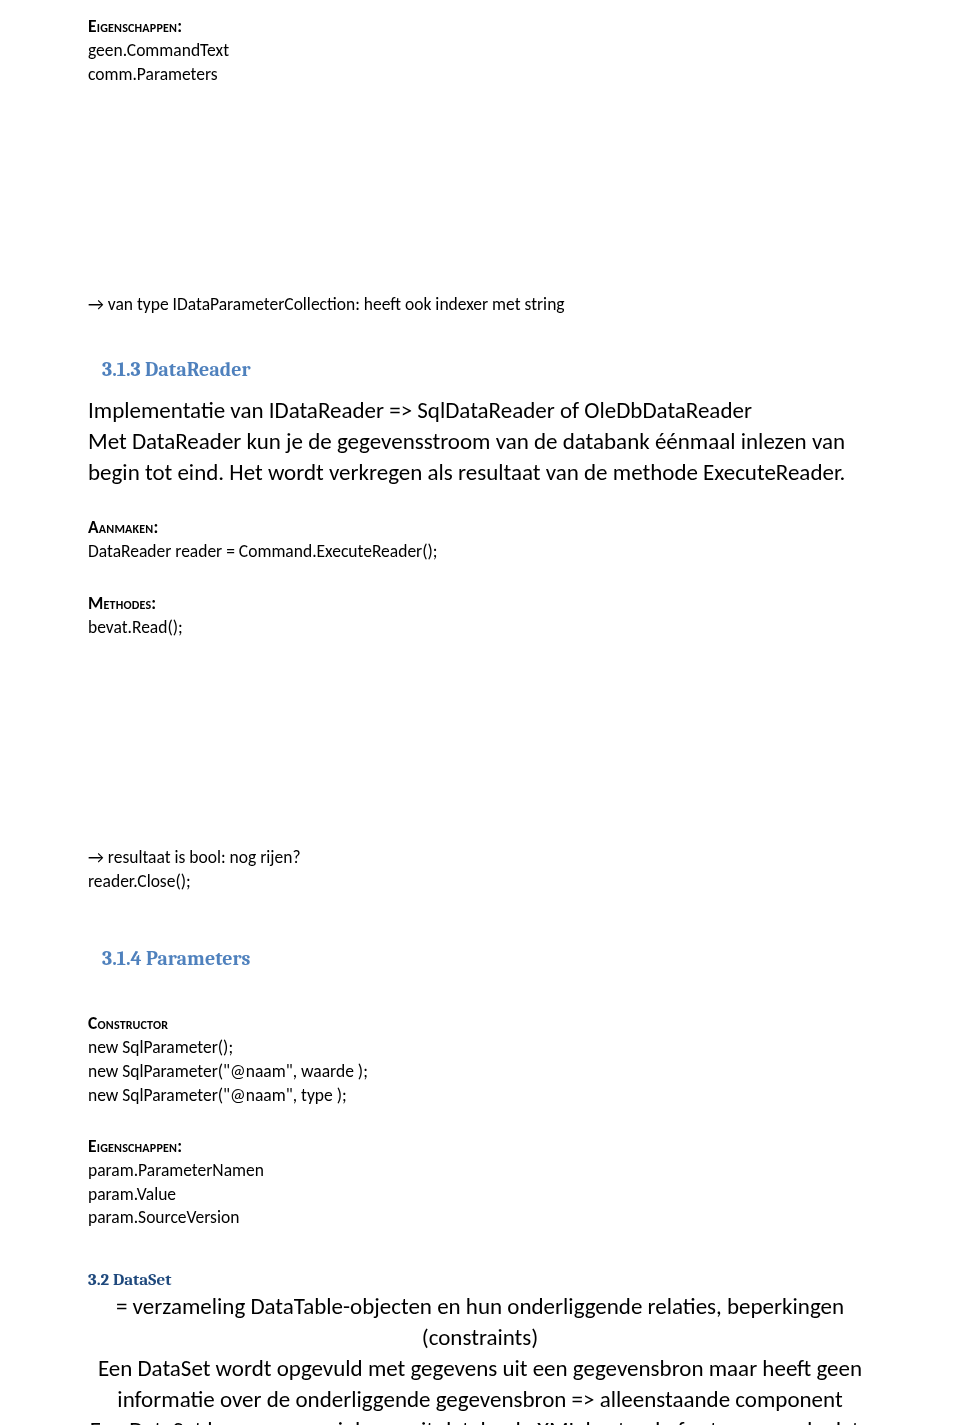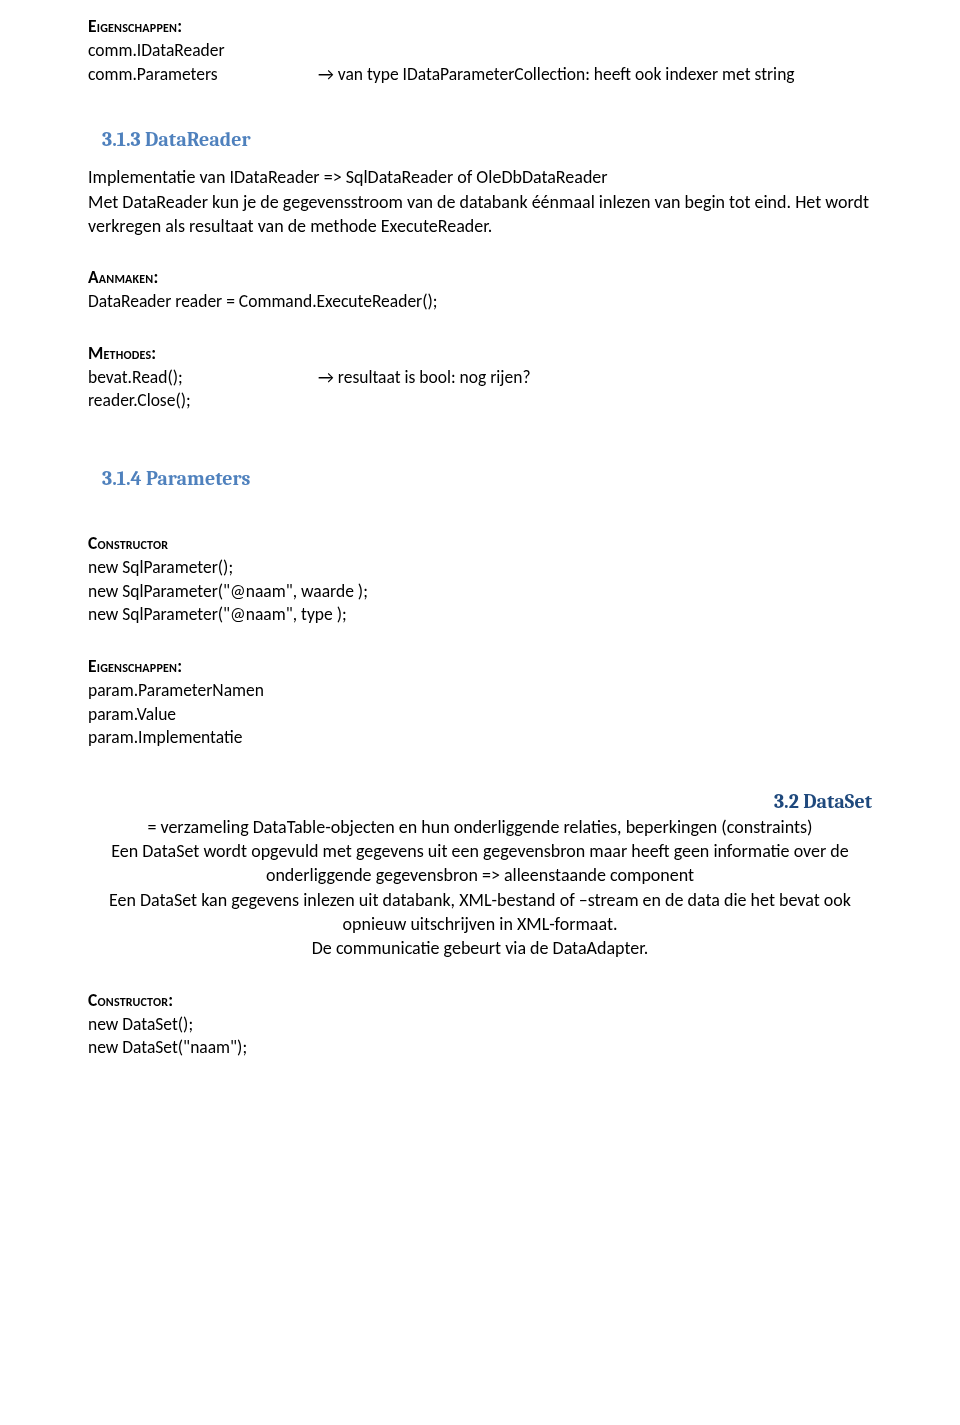--- a/index.html
+++ b/index.html
@@ -22,58 +22,58 @@
     margin: 0 0 2px 0;
     letter-spacing: 0.2px;
   }
   .body-line {
     font-size: 17.5px;
     line-height: 1.35;
     margin: 0;
   }
   .two-col {
     display: flex;
+    flex-direction: column;
   }
   .two-col .c1 {
     width: 230px;
     flex: 0 0 230px;
   }
   .two-col .c2 {
     flex: 1;
   }
   .heading-blue {
     color: #4F81BD;
     font-family: Cambria, "Times New Roman", serif;
     font-weight: bold;
     font-size: 20px;
     margin: 14px;
   }
   .heading-navy {
     color: #1F497D;
     font-family: Cambria, "Times New Roman", serif;
     font-weight: bold;
-    font-size: 20px;
+    font-size: 17px;
     margin: 0;
-    text-align: right;
   }
   .gap-md { height: 28px; }
   .gap-lg { height: 40px; }
   .para {
-    font-size: 18px;
+    font-size: 23px;
     line-height: 1.35;
     margin: 2px 0 0 0;
   }
 </style>
 </head>
 <body>
 
 <div class="page">
 
   <p class="section-label">Eigenschappen:</p>
-  <p class="body-line">comm.IDataReader</p>
+  <p class="body-line">geen.CommandText</p>
   <div class="two-col">
     <p class="body-line c1">comm.Parameters</p>
     <p class="body-line c2">→ van type IDataParameterCollection: heeft ook indexer met string</p>
   </div>
 
   <div class="gap-md"></div>
 
   <h3 class="heading-blue">3.1.3 DataReader</h3>
   <p class="para" style="white-space: pre-line;">Implementatie van IDataReader =&gt; SqlDataReader of OleDbDataReader
 Met DataReader kun je de gegevensstroom van de databank éénmaal inlezen van begin tot eind. Het wordt verkregen als resultaat van de methode ExecuteReader.</p>
@@ -101,21 +101,21 @@
   <p class="section-label">Constructor</p>
   <p class="body-line">new SqlParameter();</p>
   <p class="body-line">new SqlParameter("@naam", waarde );</p>
   <p class="body-line">new SqlParameter("@naam", type );</p>
 
   <div class="gap-md"></div>
 
   <p class="section-label">Eigenschappen:</p>
   <p class="body-line">param.ParameterNamen</p>
   <p class="body-line">param.Value</p>
-  <p class="body-line">param.Implementatie</p>
+  <p class="body-line">param.SourceVersion</p>
 
   <div class="gap-lg"></div>
 
   <h2 class="heading-navy">3.2  DataSet</h2>
   <p class="para" style="white-space: pre-line; text-align: center;">= verzameling DataTable-objecten en hun onderliggende relaties, beperkingen (constraints)
 Een DataSet wordt opgevuld met gegevens uit een gegevensbron maar heeft geen informatie over de onderliggende gegevensbron =&gt; alleenstaande component
 Een DataSet kan gegevens inlezen uit databank, XML-bestand of –stream en de data die het bevat ook opnieuw uitschrijven in XML-formaat.
 De communicatie gebeurt via de DataAdapter.</p>
 
   <div class="gap-md"></div>

